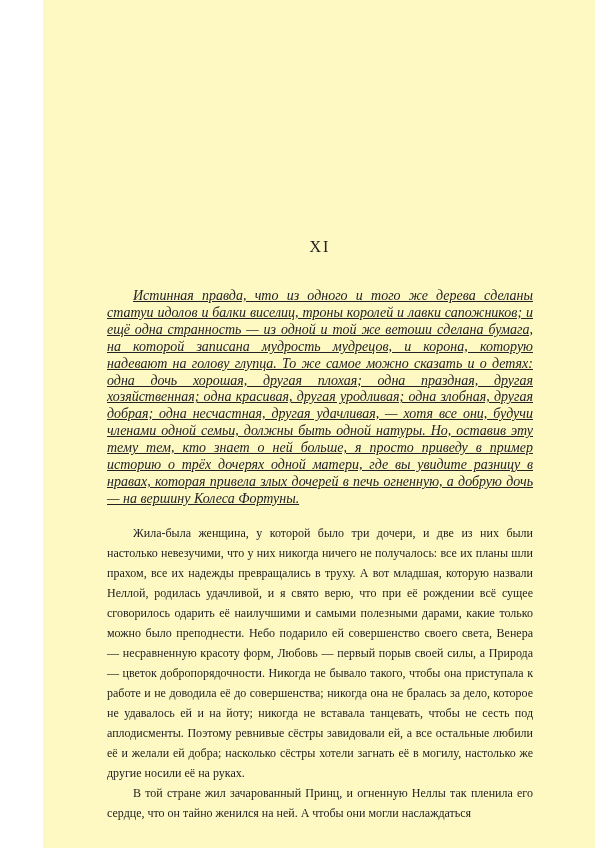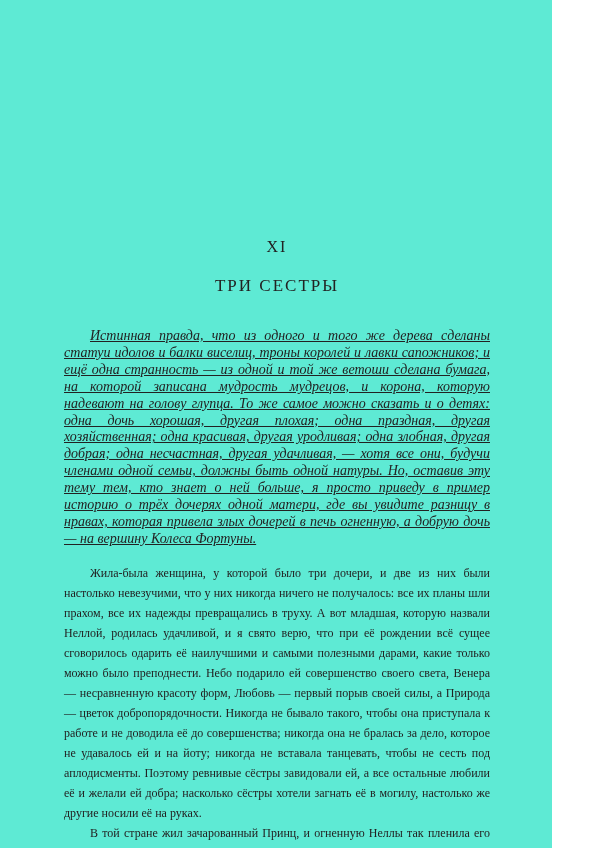--- a/index.html
+++ b/index.html
@@ -5,25 +5,26 @@
   html, body {
     margin: 0;
     padding: 0;
     background: #ffffff;
   }
   .page {
     position: relative;
     width: 552px;
     height: 848px;
     box-sizing: border-box;
-    background: #5eead4;
+    background: #fef9c3;
     color: #222222;
     font-family: "Liberation Serif", "DejaVu Serif", serif;
     padding: 238px 62px 0 64px;
     overflow: hidden;
+    margin-left: 43px;
   }
   .chapter-number {
     text-align: center;
     font-size: 16px;
     letter-spacing: 2px;
     font-weight: normal;
     margin: 0;
   }
   .chapter-title {
     text-align: center;
@@ -47,17 +48,16 @@
     line-height: 20px;
     text-align: justify;
     text-indent: 26px;
   }
 </style>
 </head>
 <body>
 
 <div class="page">
   <h2 class="chapter-number">XI</h2>
-  <h1 class="chapter-title">ТРИ СЕСТРЫ</h1>
   <p class="epigraph">Истинная правда, что из одного и того же дерева сделаны статуи идолов и балки виселиц, троны королей и лавки сапожников; и ещё одна странность — из одной и той же ветоши сделана бумага, на которой записана мудрость мудрецов, и корона, которую надевают на голову глупца. То же самое можно сказать и о детях: одна дочь хорошая, другая плохая; одна праздная, другая хозяйственная; одна красивая, другая уродливая; одна злобная, другая добрая; одна несчастная, другая удачливая, — хотя все они, будучи членами одной семьи, должны быть одной натуры. Но, оставив эту тему тем, кто знает о ней больше, я просто приведу в пример историю о трёх дочерях одной матери, где вы увидите разницу в нравах, которая привела злых дочерей в печь огненную, а добрую дочь — на вершину Колеса Фортуны.</p>
   <p class="body-para">Жила-была женщина, у которой было три дочери, и две из них были настолько невезучими, что у них никогда ничего не получалось: все их планы шли прахом, все их надежды превращались в труху. А вот младшая, которую назвали Неллой, родилась удачливой, и я свято верю, что при её рождении всё сущее сговорилось одарить её наилучшими и самыми полезными дарами, какие только можно было преподнести. Небо подарило ей совершенство своего света, Венера — несравненную красоту форм, Любовь — первый порыв своей силы, а Природа — цветок добропорядочности. Никогда не бывало такого, чтобы она приступала к работе и не доводила её до совершенства; никогда она не бралась за дело, которое не удавалось ей и на йоту; никогда не вставала танцевать, чтобы не сесть под аплодисменты. Поэтому ревнивые сёстры завидовали ей, а все остальные любили её и желали ей добра; насколько сёстры хотели загнать её в могилу, настолько же другие носили её на руках.</p>
   <p class="body-para">В той стране жил зачарованный Принц, и огненную Неллы так пленила его сердце, что он тайно женился на ней. А чтобы они могли наслаждаться</p>
 </div>
 
 </body></html>

